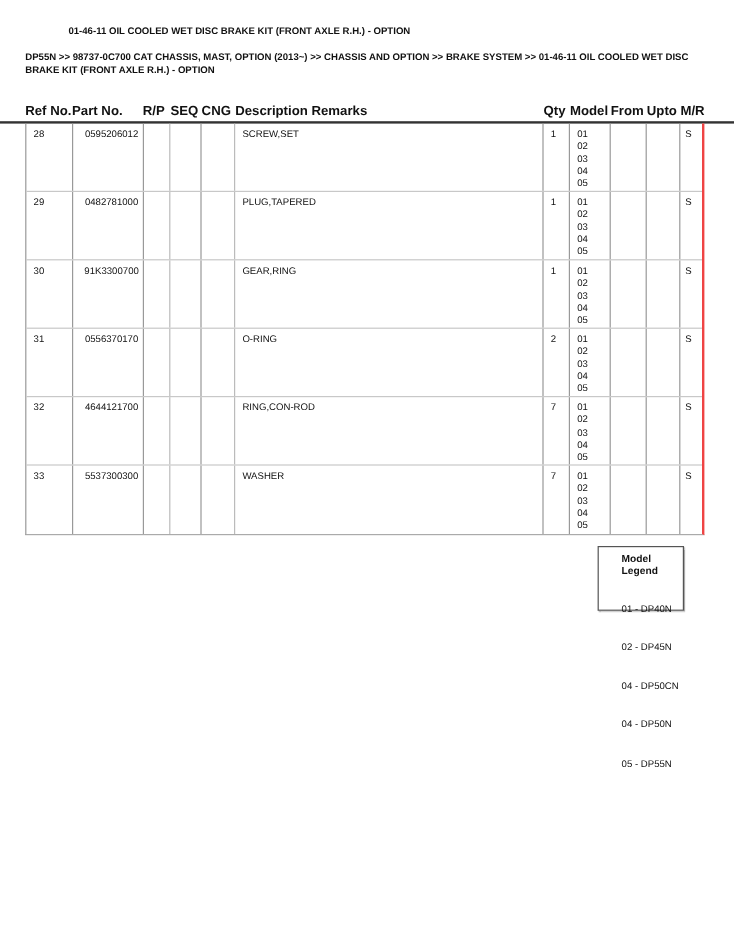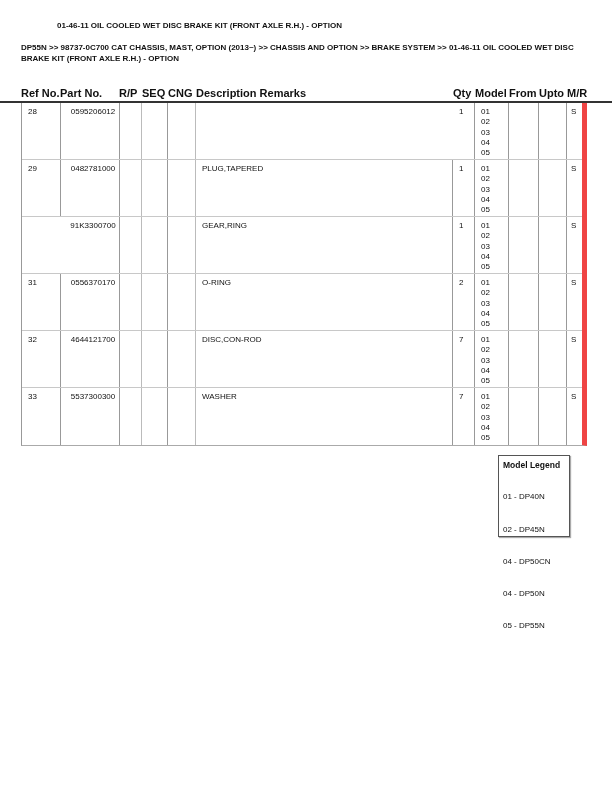--- a/index.html
+++ b/index.html
@@ -3,37 +3,37 @@
   <meta charset="utf-8">
   <style>
     * { box-sizing: border-box; margin: 0; padding: 0; }
     html, body { width: 612px; height: 792px; background: #ffffff; overflow: hidden; }
     body { position: relative; font-family: "Liberation Sans", sans-serif; color: #111; }
     .title { position: absolute; left: 21px; top: 21px; font-size: 8px; font-weight: bold; letter-spacing: 0; padding-left: 36px; }
     .breadcrumb { position: absolute; left: 21px; top: 43px; width: 570px; font-size: 8px; font-weight: bold; line-height: 10.5px; }
     .col-header { position: absolute; top: 87px; left: 0; width: 612px; height: 12px; font-size: 11px; font-weight: bold; }
     .col-header span { position: absolute; top: 0; white-space: nowrap; }
     .header-rule { position: absolute; left: 0; top: 101px; width: 612px; height: 2px; background: #333; }
-    .table { position: absolute; left: 21px; top: 103px; width: 566px; border-left: 1px solid #999; border-right: 5px solid #ef4444; border-bottom: 1px solid #aaa; }
+    .table { position: absolute; left: 21px; top: 103px; width: 566px; border-left: 1px solid #999; border-right: 2px solid #ef4444; border-bottom: 1px solid #aaa; }
     .row { position: relative; height: 57px; border-bottom: 1px solid #c8c8c8; }
     .row:last-child { border-bottom: none; }
     .cell { position: absolute; top: 0; height: 100%; border-right: 1px solid #999; font-size: 8px; padding: 4px 0 0 6px; line-height: 10.3px; }
     .c-ref { left: 0; width: 39px; }
     .c-part { left: 39px; width: 59px; text-align: center; }
     .c-rp { left: 98px; width: 22px; border-right-color: #bbb; }
     .c-seq { left: 120px; width: 26px; }
     .c-cng { left: 146px; width: 28px; border-right-color: #bbb; }
     .c-desc { left: 174px; width: 257px; }
     .c-qty { left: 431px; width: 22px; }
     .c-model { left: 453px; width: 34px; }
     .c-from { left: 487px; width: 30px; }
     .c-upto { left: 517px; width: 28px; }
     .c-mr { left: 545px; width: 20px; border-right: none; padding-left: 4px; }
     .model-line { display: block; }
-    .legend { position: absolute; left: 498px; top: 455px; width: 72px; height: 82px; border: 1px solid #555; box-shadow: 1px 1px 1px #aaa; padding: 4px 0 0 4px; font-size: 8px; line-height: 10.3px; }
+    .legend { position: absolute; left: 498px; top: 455px; width: 72px; height: 54px; border: 1px solid #555; box-shadow: 1px 1px 1px #aaa; padding: 4px 0 0 19px; font-size: 8px; line-height: 10.3px; }
     .legend-title { font-weight: bold; font-size: 8.5px; margin-bottom: 2px; display: block; }
     .legend-item { display: block; margin-top: 22px; }
   </style>
 </head>
 <body>
 
 <div class="title">01-46-11 OIL COOLED WET DISC BRAKE KIT (FRONT AXLE R.H.) - OPTION</div>
 <div class="breadcrumb">DP55N &gt;&gt; 98737-0C700 CAT CHASSIS, MAST, OPTION (2013~) &gt;&gt; CHASSIS AND OPTION &gt;&gt; BRAKE SYSTEM &gt;&gt; 01-46-11 OIL COOLED WET DISC BRAKE KIT (FRONT AXLE R.H.) - OPTION</div>
 
 <div class="col-header">
@@ -52,20 +52,21 @@
 <div class="header-rule"></div>
 
 <div class="table">
 
   <div class="row">
     <div class="cell c-ref">28</div>
     <div class="cell c-part">0595206012</div>
     <div class="cell c-rp"></div>
     <div class="cell c-seq"></div>
     <div class="cell c-cng"></div>
+    <div class="cell c-desc">SCREW,SET</div>
     <div class="cell c-qty">1</div>
     <div class="cell c-model">
       <span class="model-line">01</span>
       <span class="model-line">02</span>
       <span class="model-line">03</span>
       <span class="model-line">04</span>
       <span class="model-line">05</span>
     </div>
     <div class="cell c-from"></div>
     <div class="cell c-upto"></div>
@@ -86,20 +87,21 @@
       <span class="model-line">03</span>
       <span class="model-line">04</span>
       <span class="model-line">05</span>
     </div>
     <div class="cell c-from"></div>
     <div class="cell c-upto"></div>
     <div class="cell c-mr">S</div>
   </div>
 
   <div class="row">
+    <div class="cell c-ref">30</div>
     <div class="cell c-part">91K3300700</div>
     <div class="cell c-rp"></div>
     <div class="cell c-seq"></div>
     <div class="cell c-cng"></div>
     <div class="cell c-desc">GEAR,RING</div>
     <div class="cell c-qty">1</div>
     <div class="cell c-model">
       <span class="model-line">01</span>
       <span class="model-line">02</span>
       <span class="model-line">03</span>
@@ -130,21 +132,21 @@
     <div class="cell c-upto"></div>
     <div class="cell c-mr">S</div>
   </div>
 
   <div class="row">
     <div class="cell c-ref">32</div>
     <div class="cell c-part">4644121700</div>
     <div class="cell c-rp"></div>
     <div class="cell c-seq"></div>
     <div class="cell c-cng"></div>
-    <div class="cell c-desc">DISC,CON-ROD</div>
+    <div class="cell c-desc">RING,CON-ROD</div>
     <div class="cell c-qty">7</div>
     <div class="cell c-model">
       <span class="model-line">01</span>
       <span class="model-line">02</span>
       <span class="model-line">03</span>
       <span class="model-line">04</span>
       <span class="model-line">05</span>
     </div>
     <div class="cell c-from"></div>
     <div class="cell c-upto"></div>

